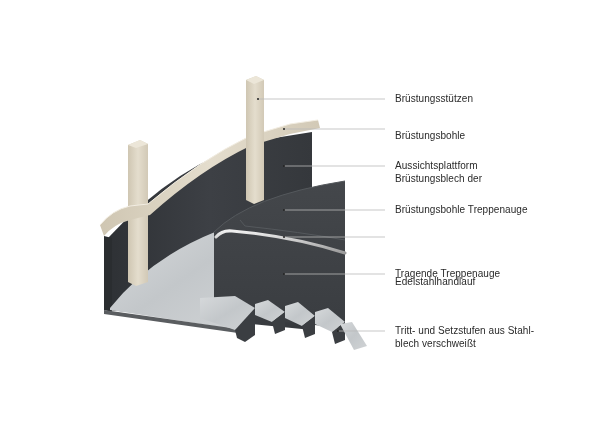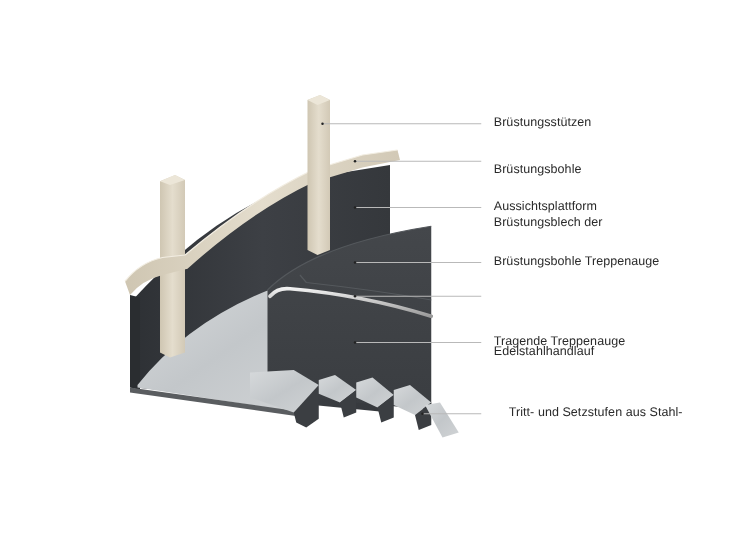--- a/index.html
+++ b/index.html
@@ -93,15 +93,16 @@
 
 <div class="label" style="top:93px;">Brüstungsstützen</div>
 <div class="label" style="top:130px;">Brüstungsbohle</div>
 <div class="label" style="top:160px;">
   <div>Aussichtsplattform</div>
   <div>Brüstungsblech der</div>
 </div>
 <div class="label" style="top:204px;">Brüstungsbohle Treppenauge</div>
 <div class="label" style="top:239px;margin-top:37px;">Edelstahlhandlauf</div>
 <div class="label" style="top:268px;">Tragende Treppenauge</div>
-<div class="label" style="top:325px;margin-left:12px;">
+<div class="label" style="top:325px;">
   <div>Tritt- und Setzstufen aus Stahl-</div>
+  <div>blech verschweißt</div>
 </div>
 
 </body></html>

